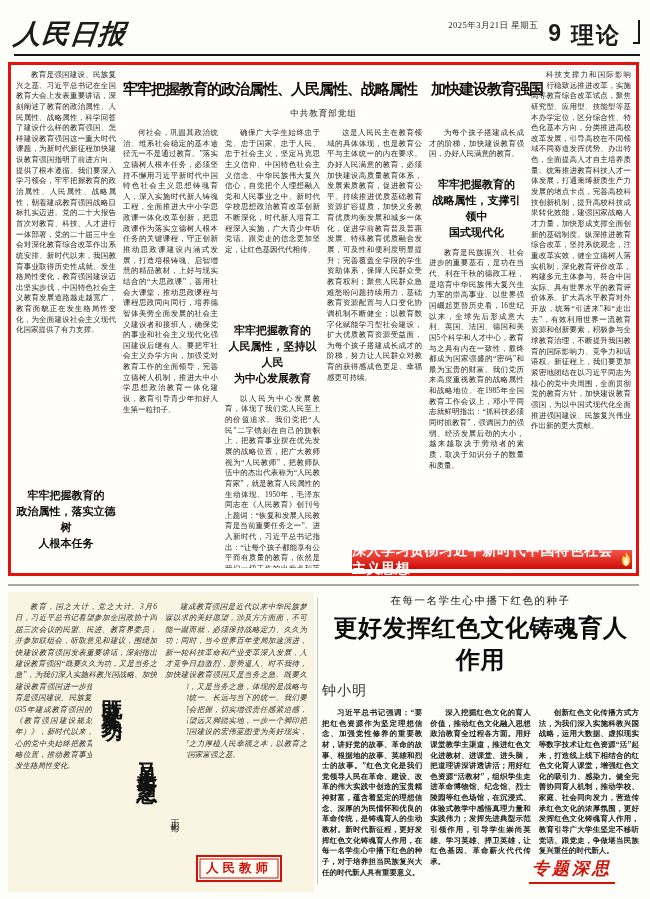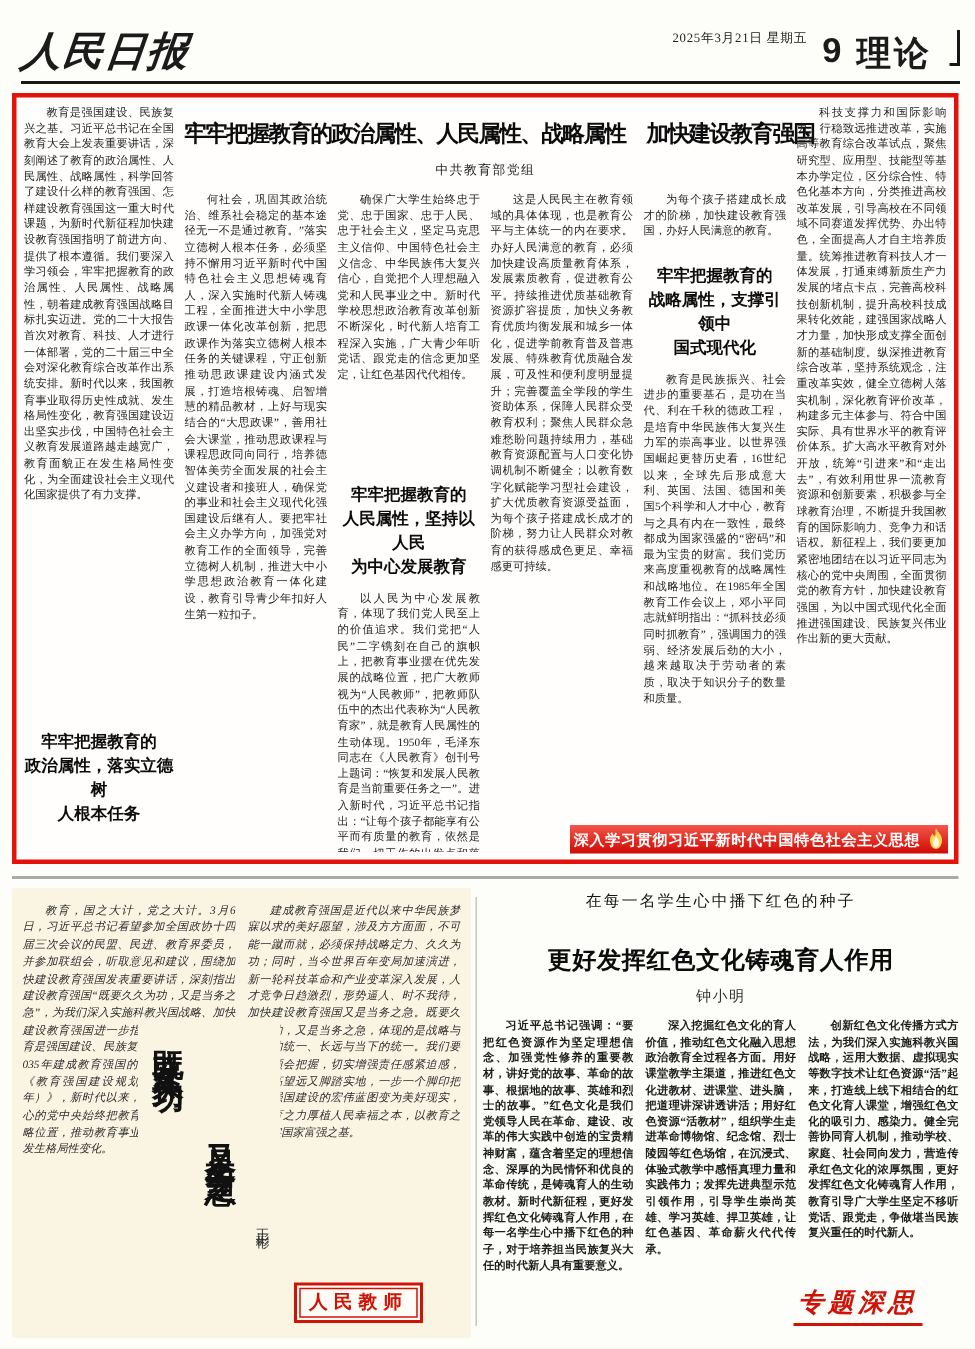--- a/index.html
+++ b/index.html
@@ -30,23 +30,23 @@
   .mid { flex:1; display:flex; flex-direction:column; min-width:0; }
   .headline { white-space:nowrap; text-align:center; font-weight:bold; font-size:15px;
     letter-spacing:-1px; margin-top:10px; color:#0c0c0c; overflow:visible; }
   .byline { text-align:center; font-size:8.5px; color:#222; margin:9px 0 8px; letter-spacing:1px; }
   .midcols { flex:1; display:flex; gap:7px; min-height:0; }
   .mcol { flex:1; display:flex; flex-direction:column; min-width:0; }
   .subhead { white-space:pre-line; text-align:center; font-weight:bold; font-size:11px;
     line-height:1.45; padding:7px 0 7px; color:#0c0c0c; }
   .fill { flex:1; min-height:0; }
   .h376 { height:376px; } .h188 { height:188px; } .h42 { height:42px; }
-  .ribbon { position:absolute; right:4px; bottom:4px; width:252px; height:19px;
+  .ribbon { position:absolute; right:4px; bottom:4px; width:280px; height:19px;
     background:linear-gradient(180deg,#f4564a,#cf0b04); color:#fff; display:flex;
-    align-items:center; justify-content:center; gap:4px; font-weight:bold; font-size:10px;
+    align-items:center; justify-content:center; gap:4px; font-weight:bold; font-size:14px;
     letter-spacing:.5px; font-family:"Liberation Sans",sans-serif; }
   .flame { width:12px; height:15px; flex:0 0 auto; }
   
   .grayrule { position:absolute; left:8px; top:584px; width:631px; height:2px; background:#a9a9a5; }
   .vrule { position:absolute; left:317px; top:598px; width:1px; height:286px; background:#c9c6bd; }
   
   .essay { position:absolute; left:8px; top:592px; width:306px; height:300px;
     background:#faf4e2; padding:9px 7px; display:flex; gap:8px; }
   .e-t { font-size:7.5px; line-height:1.52; text-align:justify; color:#2c2c2c;
     overflow:hidden; text-indent:2em; font-style:italic; word-break:break-all; flex:1; }
@@ -55,23 +55,23 @@
   .vtext { writing-mode:vertical-rl; text-orientation:upright; }
   .et-line { font-size:21px; font-weight:bold; letter-spacing:4px; color:#111; }
   .et-l2 { margin-top:62px; }
   .e-author { font-size:9px; color:#333; margin-top:128px; letter-spacing:2px; }
   .seal { position:absolute; left:188px; bottom:10px; border:2px solid #cf1307; color:#cf1307;
     font-weight:bold; font-size:12.5px; letter-spacing:4px; padding:3px 8px;
     background:rgba(255,253,247,.9); box-shadow:inset 0 0 0 1.5px #fffdf7, inset 0 0 0 2.5px #cf1307; }
   
   .article { position:absolute; left:322px; top:592px; width:317px; height:300px; }
   .kicker { text-align:center; font-size:10.5px; letter-spacing:1.5px; color:#161616; margin-top:2px; }
-  .a-head { text-align:center; font-size:16px; font-weight:bold; letter-spacing:.5px;
-    color:#0c0c0c; margin-top:22px; }
-  .a-author { text-align:center; font-size:10px; color:#333; margin:6px 0 8px; letter-spacing:1px; }
+  .a-head { text-align:center; font-size:24px; font-weight:bold; letter-spacing:.5px;
+    color:#0c0c0c; margin-top:4px; }
+  .a-author { text-align:left; font-size:14px; color:#333; margin:6px 0 8px; letter-spacing:1px; }
   .a-cols { display:flex; gap:8px; height:212px; }
   .a-col { flex:1; min-width:0;font-weight:bold; }
   .a-label { position:absolute; right:24px; bottom:8px; color:#cf1307; font-weight:bold;
     font-style:italic; font-size:17px; letter-spacing:3px; border-bottom:2px solid #cf1307;
     padding:0 3px 2px;margin-top:28px; }
 </style>
 </head>
 <body>
 
 <div class="page">

